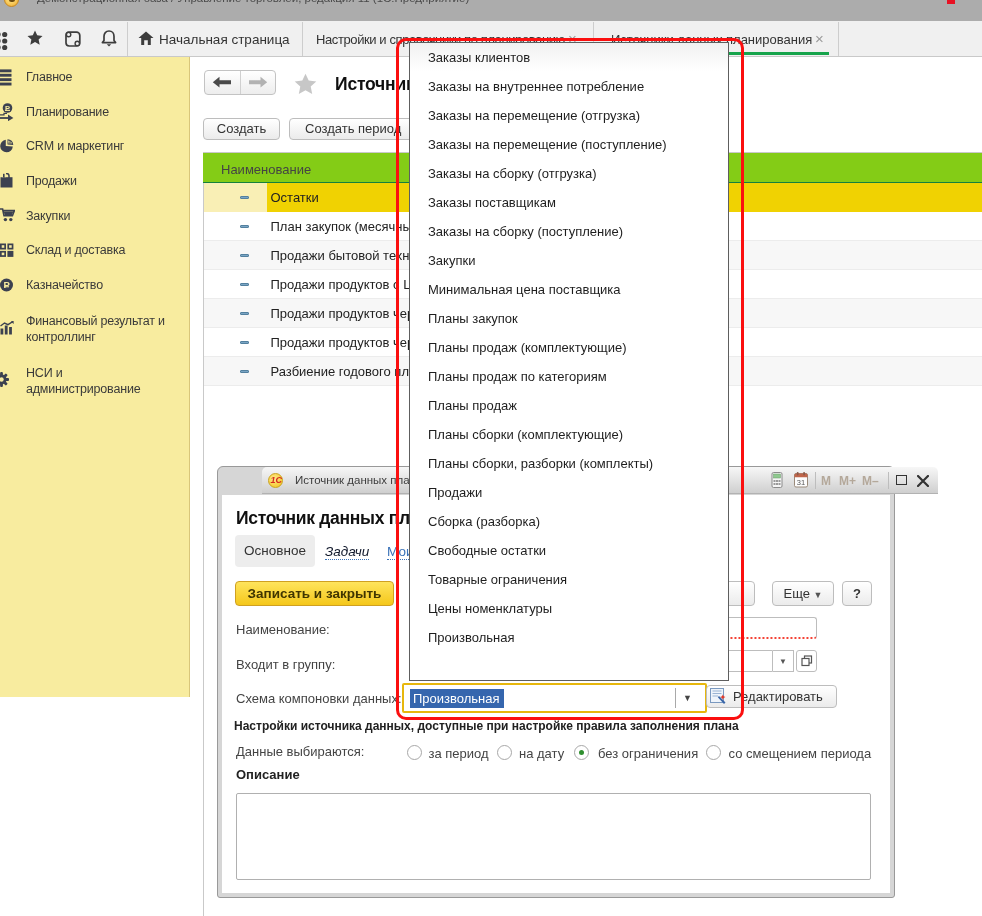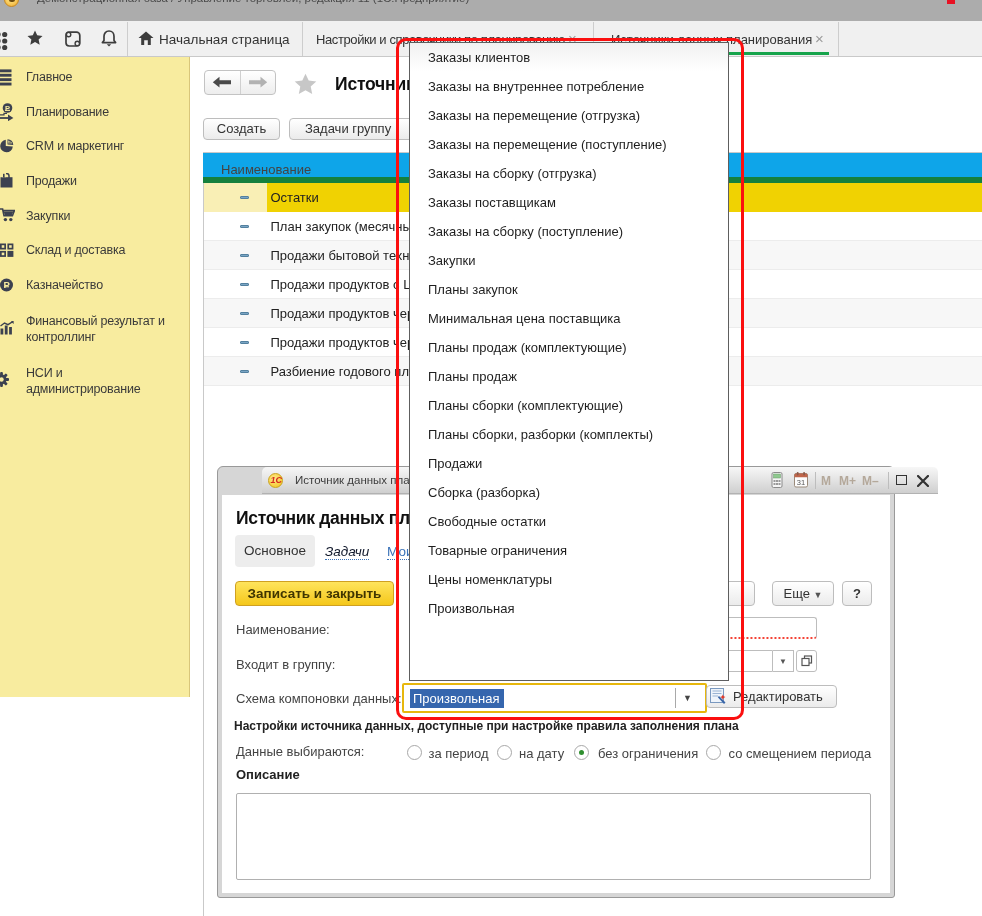--- a/index.html
+++ b/index.html
@@ -176,24 +176,24 @@
     <svg class="abs" style="left:248px;top:18px;" width="20" height="13" viewBox="0 0 20 13">
       <path d="M12.5 0.8 L12.5 4.2 1 4.2 1 8.2 12.5 8.2 12.5 11.6 19.2 6.2 Z" fill="#b2b2b2"></path>
     </svg>
 
     <svg class="abs" style="left:294px;top:15px;" width="23" height="22" viewBox="0 0 23 22">
       <path d="M11.5 0.8 L14.7 7.6 22.3 8.5 16.7 13.6 18.2 21 11.5 17.3 4.8 21 6.3 13.6 0.7 8.5 8.3 7.6 Z" fill="#c7c7c7"></path>
     </svg>
     <div class="abs" style="left:335px;top:16px;font-size:17.5px;font-weight:bold;color:#101010;letter-spacing:-0.2px;white-space:nowrap;">Источники данных планирования</div>
 
     <div class="btn" style="left:203px;top:60px;width:77px;height:22px;line-height:20px;">Создать</div>
-    <div class="btn" style="left:289px;top:60px;width:148px;height:22px;line-height:20px;text-align:left;padding-left:15px;">Задачи группу</div>
+    <div class="btn" style="left:289px;top:60px;width:148px;height:22px;line-height:20px;text-align:left;padding-left:15px;">Создать период</div>
 
     <div class="abs" style="left:203px;top:94px;width:779px;height:822px;border-left:1px solid #c9c9c9;"></div>
-    <div class="abs" style="left:203px;top:94px;width:779px;height:31px;background:#0ea5e9;border-top:1px solid #c9c9c9;border-bottom:6px solid #15803d;">
+    <div class="abs" style="left:203px;top:94px;width:779px;height:31px;background:#84cc16;border-top:1px solid #c9c9c9;border-bottom:1px solid #15803d;">
       <div class="abs" style="left:18px;top:9px;font-size:13px;color:#444;">Наименование</div>
     </div>
 
     <div class="row" style="top:125px;border-bottom:none;">
       <div class="abs" style="left:0;top:0;width:63px;height:29px;background:#f9efb5;"></div>
       <div class="abs" style="left:63px;top:0;width:715px;height:29px;background:#f0d202;"></div>
       <div class="dash"></div>
         <div class="rowtxt">Остатки</div>
     </div>
     <div class="row" style="top:154px;">
@@ -321,23 +321,24 @@
 
   <div class="abs" id="dropdown" style="left:409px;top:41.5px;width:320px;height:639.5px;background:linear-gradient(#f1f1f1,#ffffff 28px);border:1px solid #5e5e5e;overflow:hidden;">
     <div class="ditem">Заказы клиентов</div>
     <div class="ditem">Заказы на внутреннее потребление</div>
     <div class="ditem">Заказы на перемещение (отгрузка)</div>
     <div class="ditem">Заказы на перемещение (поступление)</div>
     <div class="ditem">Заказы на сборку (отгрузка)</div>
     <div class="ditem">Заказы поставщикам</div>
     <div class="ditem">Заказы на сборку (поступление)</div>
     <div class="ditem">Закупки</div>
+    <div class="ditem">Минимальная цена поставщика</div>
     <div class="ditem">Планы закупок</div>
-    <div class="ditem">Минимальная цена поставщика</div>
     <div class="ditem">Планы продаж (комплектующие)</div>
+    <div class="ditem">Планы продаж по категориям</div>
     <div class="ditem">Планы продаж</div>
     <div class="ditem">Планы сборки (комплектующие)</div>
     <div class="ditem">Планы сборки, разборки (комплекты)</div>
     <div class="ditem">Продажи</div>
     <div class="ditem">Сборка (разборка)</div>
     <div class="ditem">Свободные остатки</div>
     <div class="ditem">Товарные ограничения</div>
     <div class="ditem">Цены номенклатуры</div>
     <div class="ditem">Произвольная</div>
   </div>

